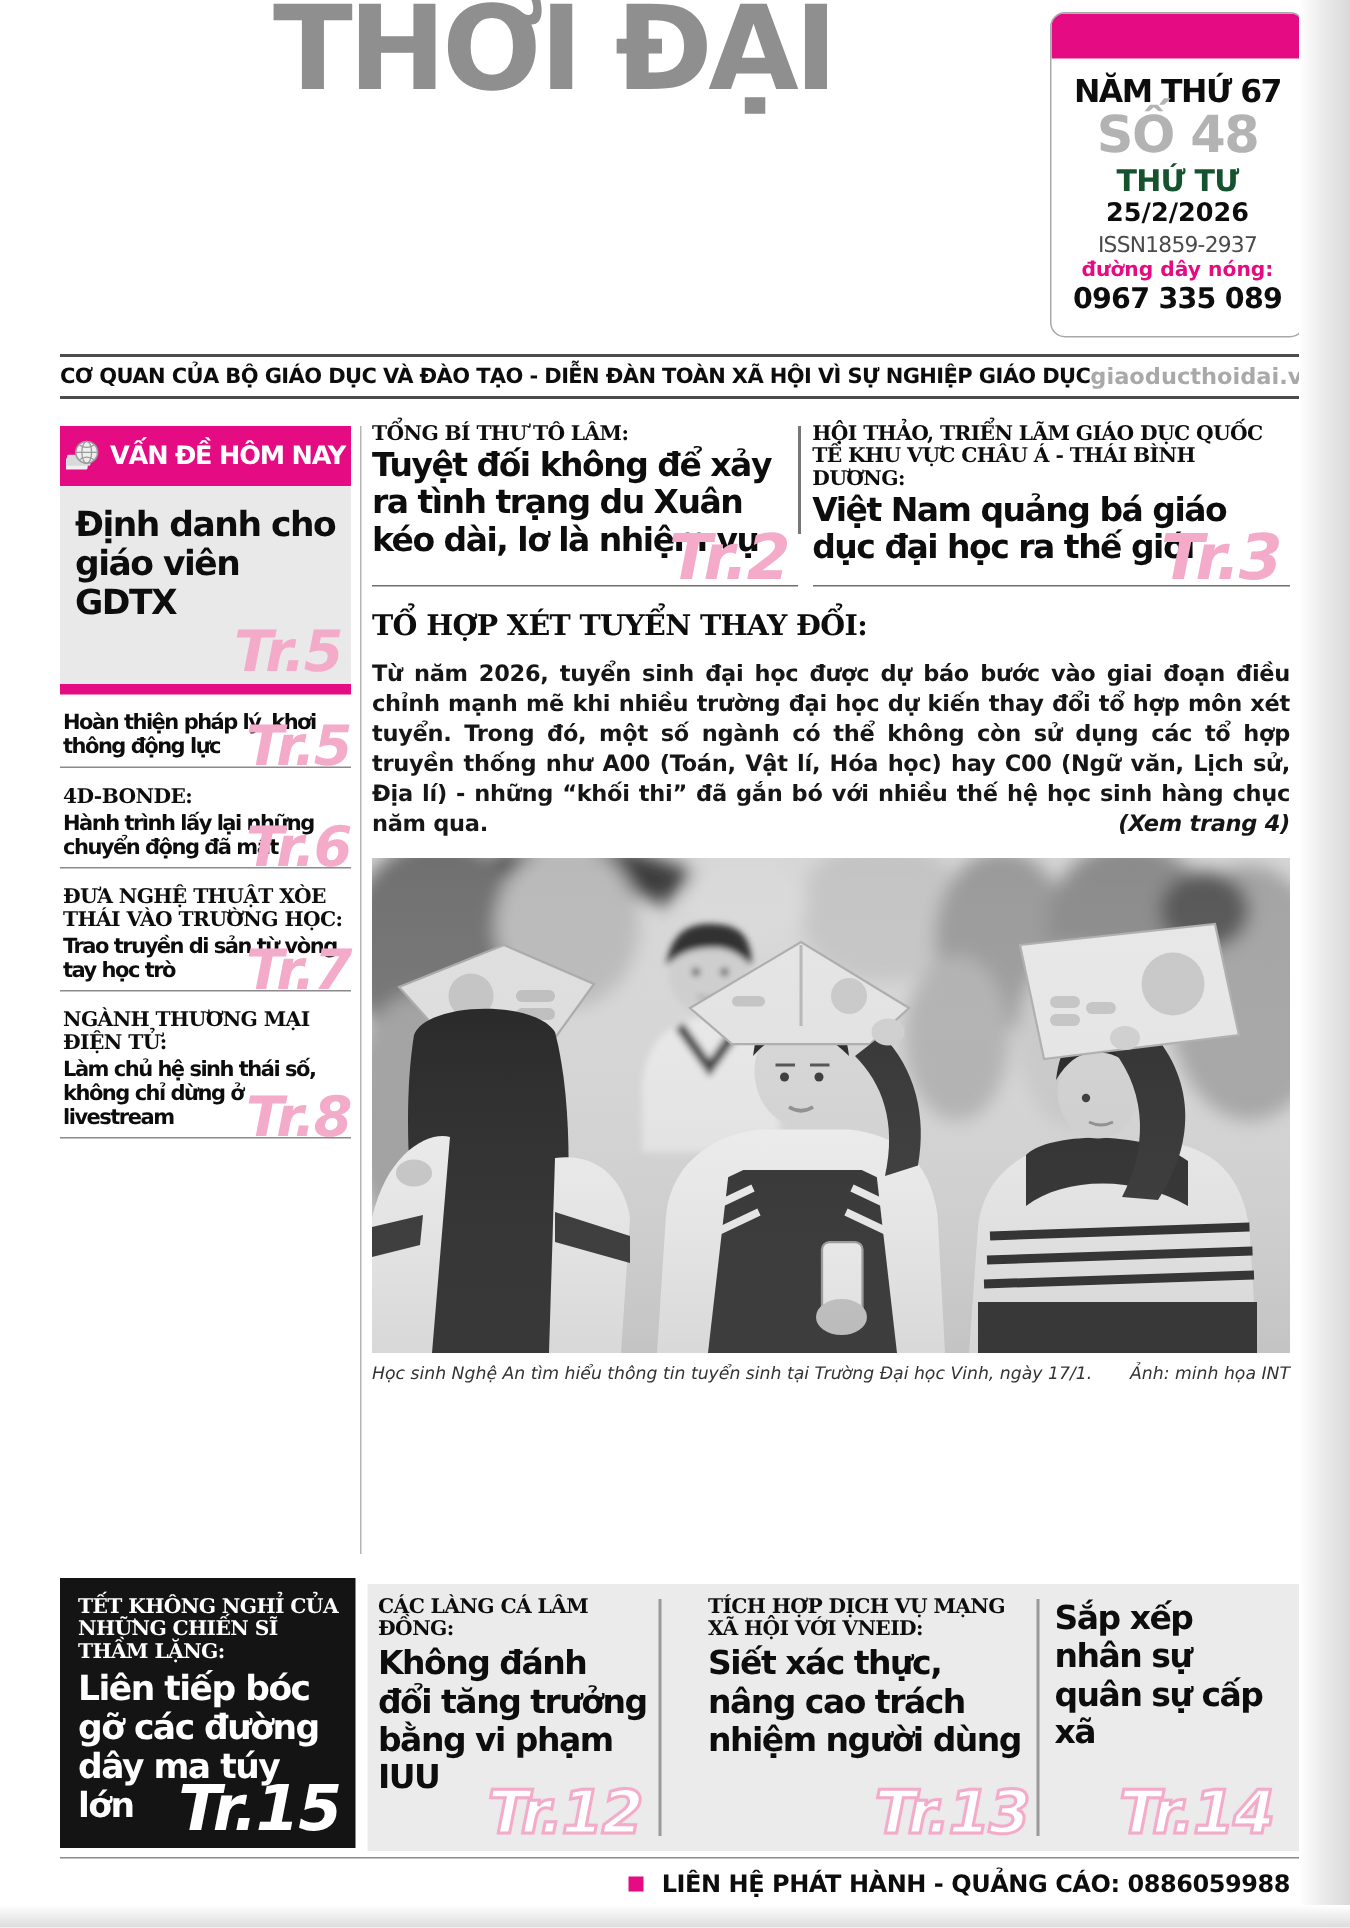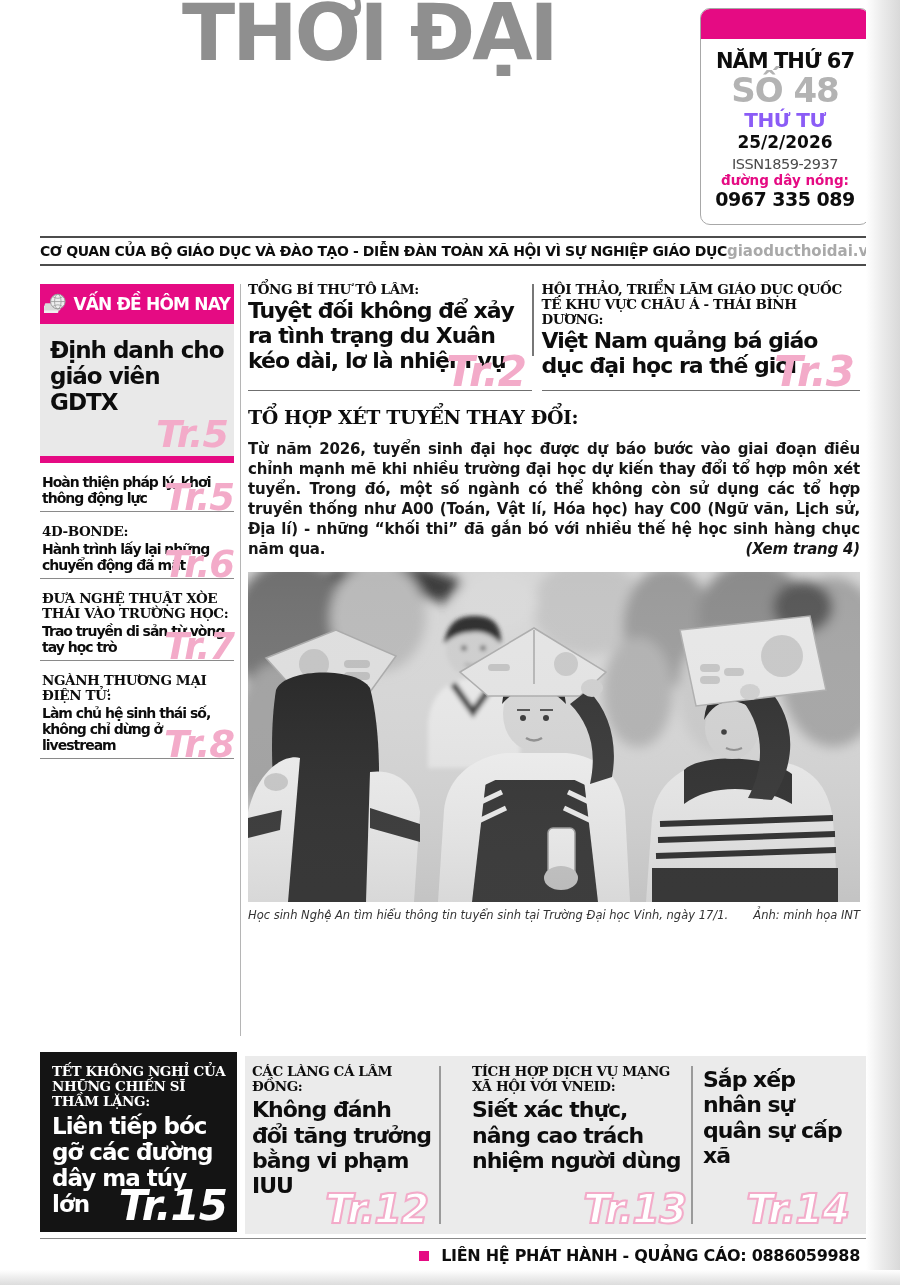--- a/index.html
+++ b/index.html
@@ -16,21 +16,21 @@
   .logo-line1{font-size:94px;font-weight:bold;letter-spacing:-4px;color:#e50b83;line-height:1.0;white-space:nowrap;}
   .logo-line2{position:relative;margin-top:-26px;margin-left:58px;height:100px;}
   .logo-va{position:absolute;left:0;top:2px;font-size:82px;font-weight:bold;color:#c9c9c9;letter-spacing:-3px;}
   .logo-thoidai{position:absolute;left:52px;top:0;font-size:78px;font-weight:bold;color:#8f8f8f;letter-spacing:-3px;white-space:nowrap;}
 
   .issue-box{position:absolute;left:700px;top:8px;width:168px;height:215px;border:1.5px solid #a8a8a8;
              border-radius:10px;overflow:hidden;background:#fff;text-align:center;}
   .issue-band{height:30px;background:#e50b83;}
   .issue-year{margin-top:10px;font-size:21px;font-weight:bold;letter-spacing:-1px;color:#0d0d0d;}
   .issue-no{font-size:34px;font-weight:bold;color:#b3b3b3;letter-spacing:-1px;line-height:1.05;}
-  .issue-weekday{font-size:20px;font-weight:bold;color:#8b5cf6;letter-spacing:-0.5px;line-height:1.15;}
+  .issue-weekday{font-size:20px;font-weight:bold;color:#14532d;letter-spacing:-0.5px;line-height:1.15;}
   .issue-date{font-size:17px;font-weight:bold;color:#0d0d0d;line-height:1.2;}
   .issue-issn{margin-top:4px;font-size:14.5px;color:#4a4a4a;letter-spacing:-0.5px;}
   .issue-hotline-label{font-size:13.5px;font-weight:bold;color:#e50b83;}
   .issue-hotline{font-size:19px;font-weight:bold;color:#0d0d0d;letter-spacing:-0.5px;}
 
   .agency-band{position:absolute;left:40px;top:236px;width:826px;height:26px;
                border-top:2px solid #4c4c4c;border-bottom:2px solid #4c4c4c;
                display:flex;align-items:center;justify-content:space-between;}
   .agency-text{font-size:14px;font-weight:bold;letter-spacing:-0.4px;color:#0d0d0d;white-space:nowrap;}
   .agency-site{font-size:15px;font-weight:bold;color:#a9a9a9;padding-right:4px;}

